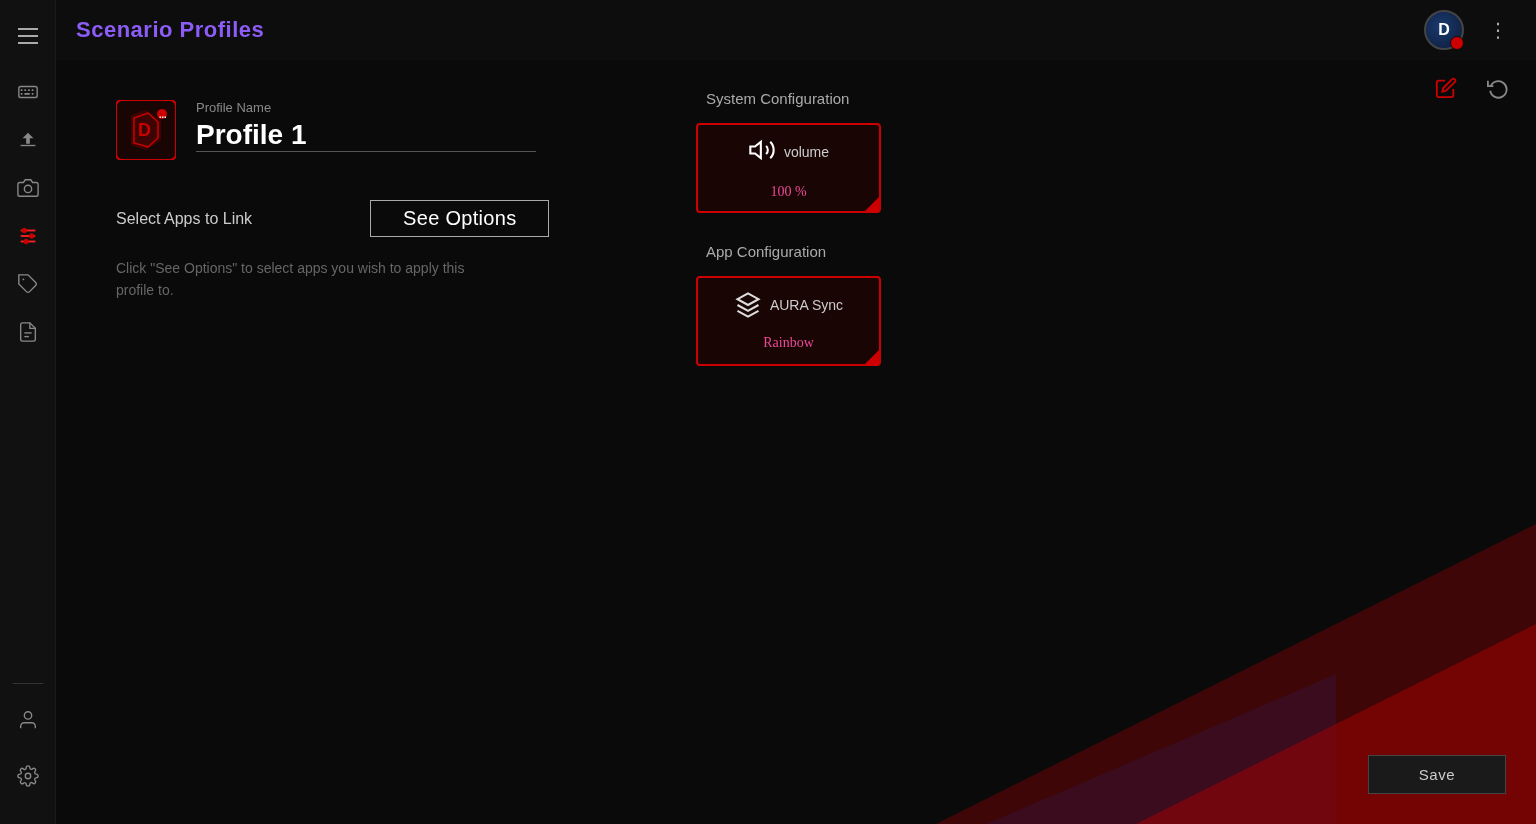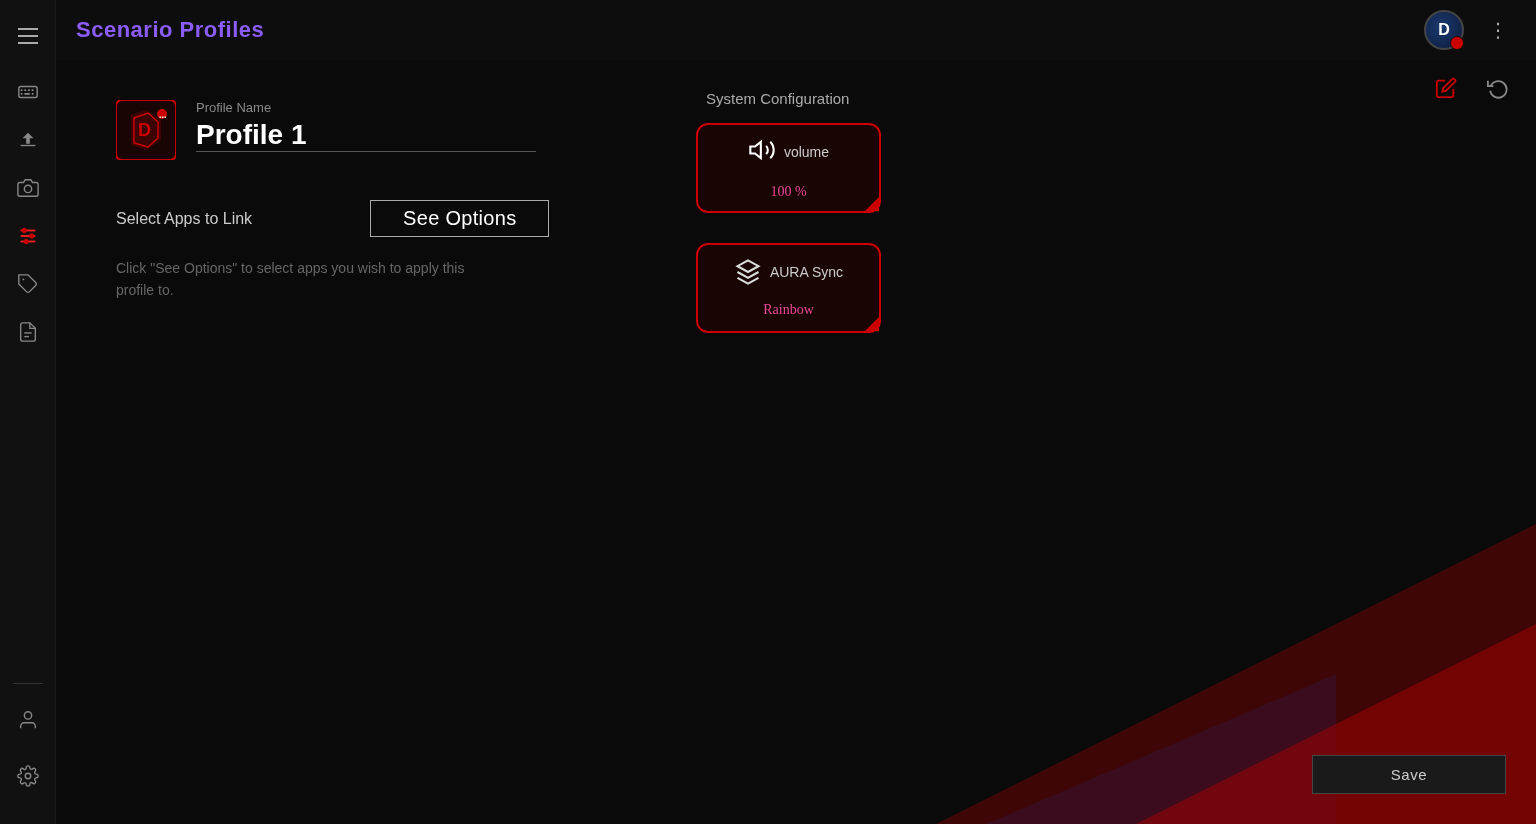--- a/index.html
+++ b/index.html
@@ -257,21 +257,21 @@
       display: flex;
       gap: 16px;
       flex-wrap: wrap;
     }
 
     .config-card {
       width: 185px;
       height: 90px;
       background: #1a1a1a;
       border: 1px solid #333;
-      border-radius: 12px;
+      border-radius: 4px;
       display: flex;
       flex-direction: column;
       align-items: center;
       justify-content: center;
       gap: 16px;
       cursor: pointer;
       position: relative;
     }
 
     .config-card.active-card {
@@ -353,21 +353,21 @@
     }
 
     
     .save-btn {
       position: absolute;
       bottom: 30px;
       right: 30px;
       background: #1a1a1a;
       border: 1px solid #444;
       color: #ccc;
-      padding: 10px 78px;
+      padding: 10px 50px;
       font-size: 15px;
       cursor: pointer;
       z-index: 20;
       letter-spacing: 0.5px;
     }
 
     
     .sidebar-svg-icon {
       width: 22px;
       height: 22px;
@@ -571,20 +571,21 @@
               </svg>
             </span>
             <span class="card-label">volume</span>
           </div>
           <div class="card-value">100 %</div>
         </div>
       </div>
     </div>
 
     <div class="config-section">
+      <div class="config-title">App Configuration</div>
       <div class="cards-row">
 
         <div class="config-card active-card">
           <div class="card-icon-row">
             <span class="aura-icon">
               <svg width="28" height="28" viewBox="0 0 24 24" fill="none" stroke="#ddd" stroke-width="1.8">
                 <path d="M12 2L3 7l9 5 9-5-9-5z"></path>
                 <path d="M3 12l9 5 9-5"></path>
                 <path d="M3 17l9 5 9-5"></path>
               </svg>

